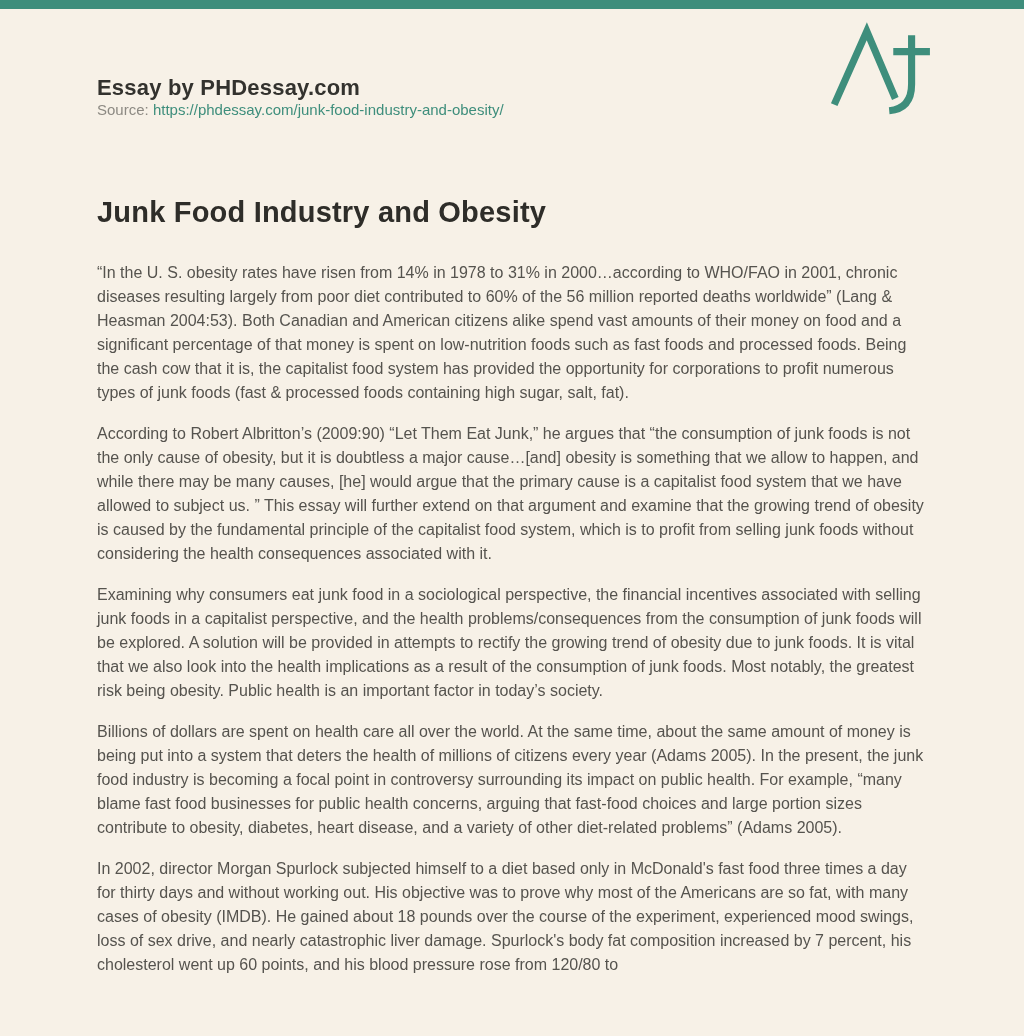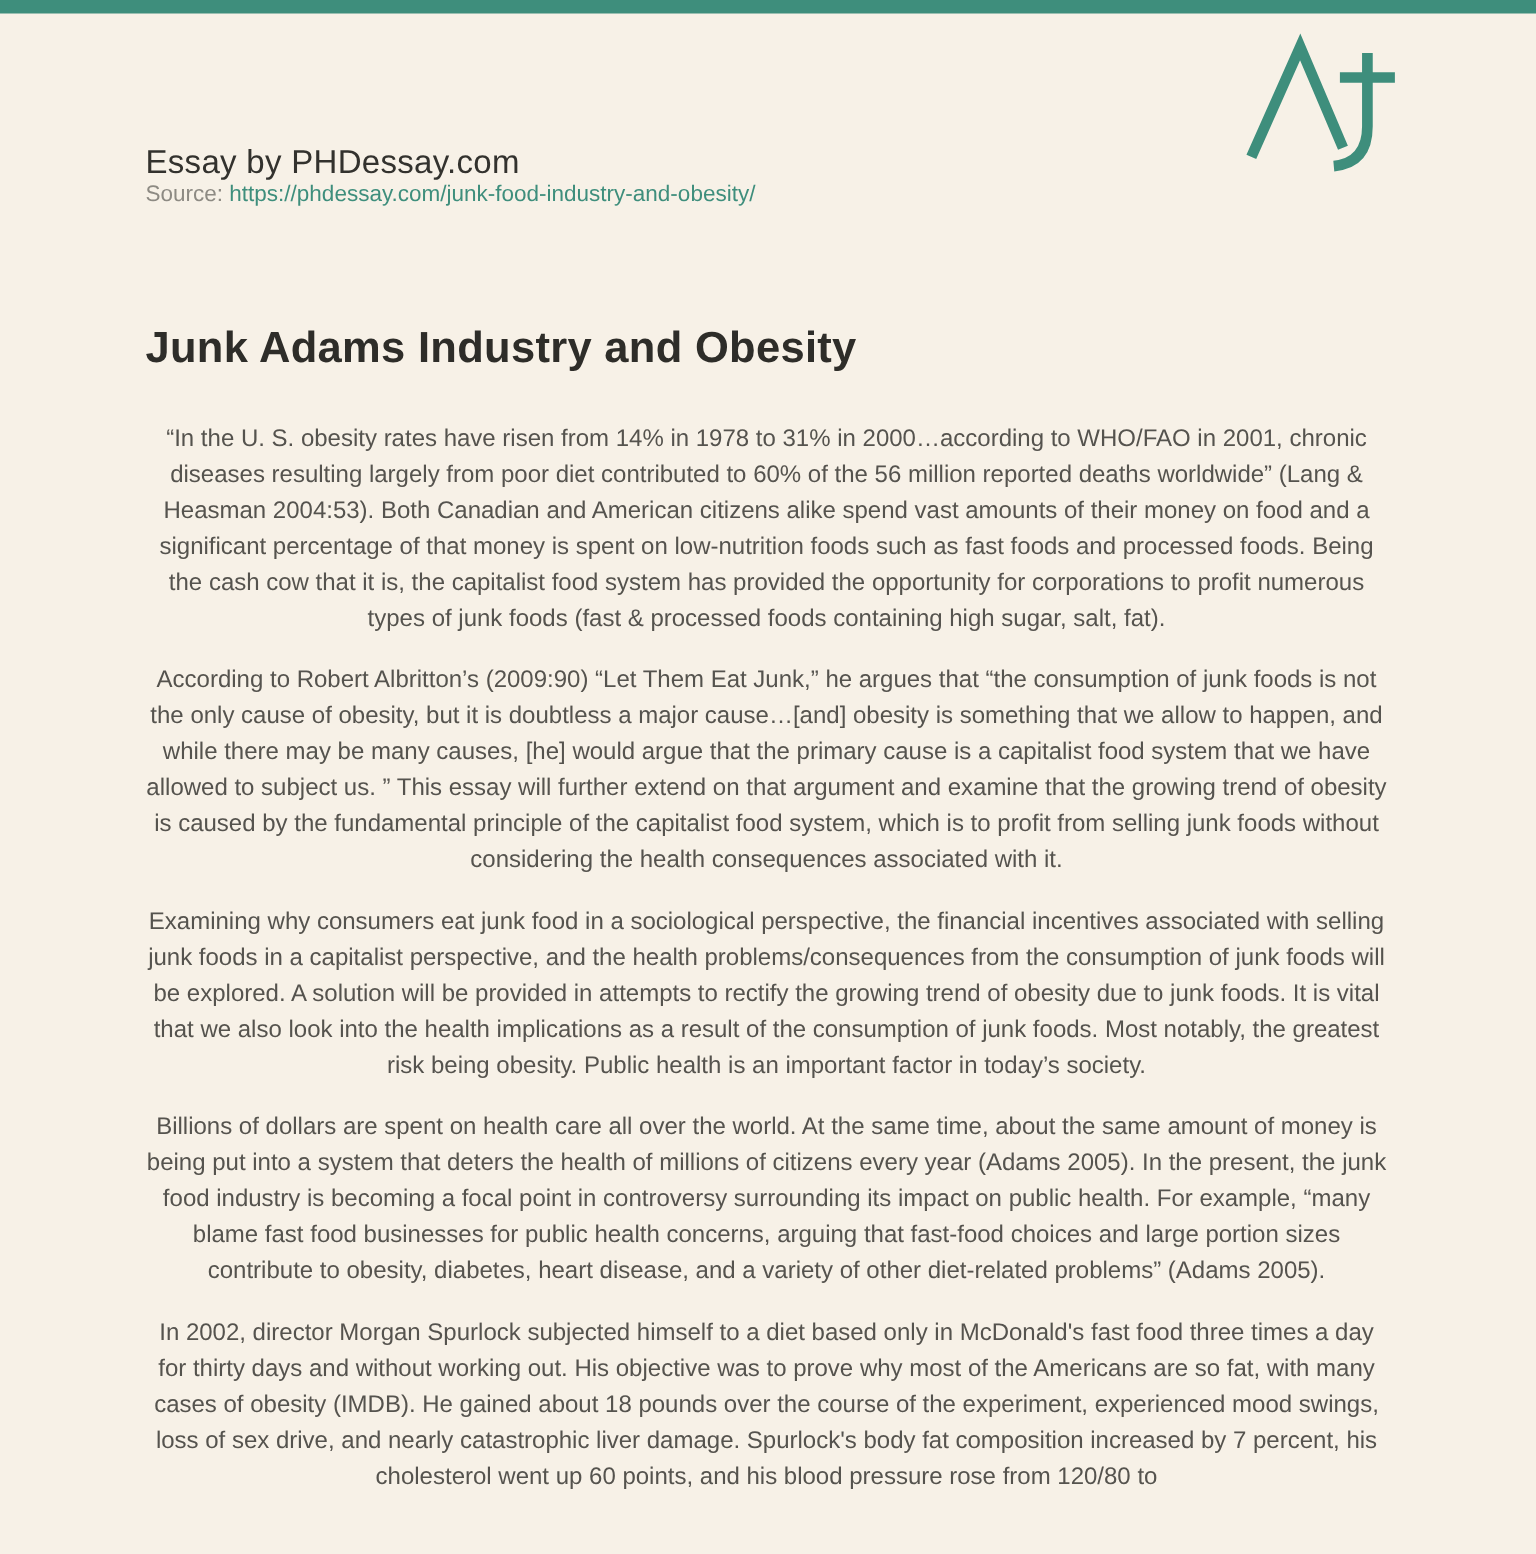--- a/index.html
+++ b/index.html
@@ -17,24 +17,23 @@
     width: 100%;
     height: 9px;
     background: #3e8e7c;
   }
   .page {
     padding: 66px 97px 0 97px;
     position: relative;
   }
   .byline {
     font-size: 22px;
-    font-weight: 400;
+    font-weight: 700;
     color: #33322e;
     letter-spacing: 0.2px;
-    margin-top: 20px;
   }
   .source-line {
     font-size: 15px;
     color: #8d8a83;
   }
   .source-line a {
     color: #3e8e7c;
     text-decoration: none;
   }
   .logo {
@@ -53,21 +52,20 @@
   }
   .essay-body {
     margin-top: 32px;
   }
   .essay-body p {
     font-size: 16px;
     line-height: 24px;
     color: #55534e;
     margin-bottom: 17px;
     max-width: 828px;
-    text-align: center;
   }
 </style>
 </head>
 <body>
 
 <div class="top-accent-bar"></div>
 
 <div class="page">
 
   <div class="byline">Essay by PHDessay.com</div>
@@ -80,21 +78,21 @@
   <div class="logo">
     <svg width="112" height="112" viewBox="0 0 110 110" fill="none" xmlns="http://www.w3.org/2000/svg">
 
       <path d="M12 88 L44 16 L72 82" stroke="#3e8e7c" stroke-width="7" fill="none" stroke-linecap="butt"></path>
 
       <path d="M88 20 L88 68 Q88 92 66 94" stroke="#3e8e7c" stroke-width="7" fill="none" stroke-linecap="butt"></path>
       <path d="M70 36 L106 36" stroke="#3e8e7c" stroke-width="7" fill="none" stroke-linecap="butt"></path>
     </svg>
   </div>
 
-  <h1 class="article-title">Junk Adams Industry and Obesity</h1>
+  <h1 class="article-title">Junk Food Industry and Obesity</h1>
 
   <div class="essay-body">
       <p>“In the U. S. obesity rates have risen from 14% in 1978 to 31% in 2000…according to WHO/FAO in 2001, chronic diseases resulting largely from poor diet contributed to 60% of the 56 million reported deaths worldwide” (Lang &amp; Heasman 2004:53). Both Canadian and American citizens alike spend vast amounts of their money on food and a significant percentage of that money is spent on low-nutrition foods such as fast foods and processed foods. Being the cash cow that it is, the capitalist food system has provided the opportunity for corporations to profit numerous types of junk foods (fast &amp; processed foods containing high sugar, salt, fat).</p>
       <p>According to Robert Albritton’s (2009:90) “Let Them Eat Junk,” he argues that “the consumption of junk foods is not the only cause of obesity, but it is doubtless a major cause…[and] obesity is something that we allow to happen, and while there may be many causes, [he] would argue that the primary cause is a capitalist food system that we have allowed to subject us. ” This essay will further extend on that argument and examine that the growing trend of obesity is caused by the fundamental principle of the capitalist food system, which is to profit from selling junk foods without considering the health consequences associated with it.</p>
       <p>Examining why consumers eat junk food in a sociological perspective, the financial incentives associated with selling junk foods in a capitalist perspective, and the health problems/consequences from the consumption of junk foods will be explored. A solution will be provided in attempts to rectify the growing trend of obesity due to junk foods. It is vital that we also look into the health implications as a result of the consumption of junk foods. Most notably, the greatest risk being obesity. Public health is an important factor in today’s society.</p>
       <p>Billions of dollars are spent on health care all over the world. At the same time, about the same amount of money is being put into a system that deters the health of millions of citizens every year (Adams 2005). In the present, the junk food industry is becoming a focal point in controversy surrounding its impact on public health. For example, “many blame fast food businesses for public health concerns, arguing that fast-food choices and large portion sizes contribute to obesity, diabetes, heart disease, and a variety of other diet-related problems” (Adams 2005).</p>
       <p>In 2002, director Morgan Spurlock subjected himself to a diet based only in McDonald's fast food three times a day for thirty days and without working out. His objective was to prove why most of the Americans are so fat, with many cases of obesity (IMDB). He gained about 18 pounds over the course of the experiment, experienced mood swings, loss of sex drive, and nearly catastrophic liver damage. Spurlock's body fat composition increased by 7 percent, his cholesterol went up 60 points, and his blood pressure rose from 120/80 to</p>
     </div>
 
 </div>

